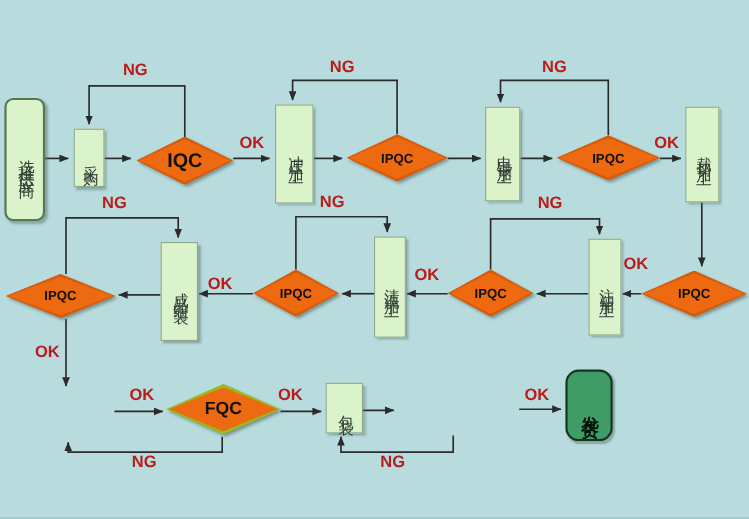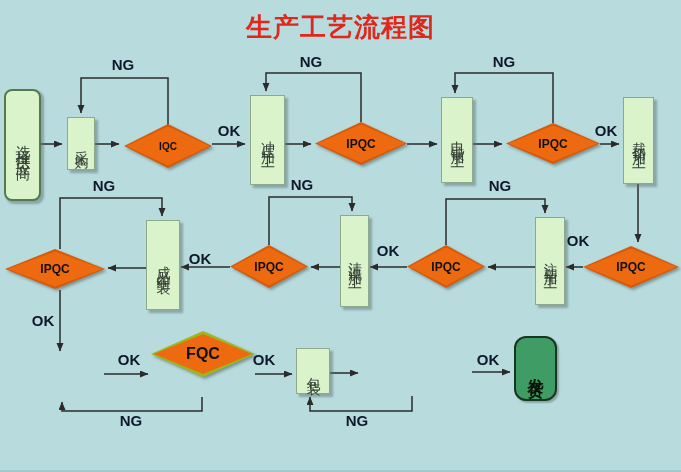--- a/index.html
+++ b/index.html
@@ -39,35 +39,34 @@
   .d-b{position:absolute;inset:0;background:var(--diamond-border,#d85a08);}
   .d-f{position:absolute;inset:2.5px;background:var(--diamond-fill,#ee6a10);}
   .diamond.cream .d-b{background:var(--qc-border,#f2ecc9);}
   .diamond.cream .d-f{inset:3px;}
   .diamond.green .d-b{background:var(--fqc-border,#9aba1b);}
   .diamond.green .d-f{inset:3px;}
   .d-label{
     position:absolute;inset:0;display:flex;align-items:center;justify-content:center;
     font-weight:bold;font-size:12px;color:#101010;
   }
-  .fs14{font-size:10px;} .fs15{font-size:15px;} .fs16{font-size:16px;}
+  .fs14{font-size:18px;} .fs15{font-size:15px;} .fs16{font-size:16px;}
   .elabel{
     position:absolute;transform:translate(-50%,-50%);
-    font-weight:bold;font-size:15px;color:#0f172a;white-space:nowrap;
+    font-weight:bold;font-size:15px;color:#b91c1c;white-space:nowrap;
   }
   svg.edges{position:absolute;left:0;top:0;pointer-events:none;}
   svg.edges path{stroke:var(--arrow,#2b2b2b);stroke-width:1.5;fill:none;}
   svg.edges marker path{fill:var(--arrow,#2b2b2b);stroke:none;}
 </style>
 </head>
 <body>
 
 <div class="stage">
 
-  <div class="title">生产工艺流程图</div>
 
   <svg class="edges" width="681" height="472" viewBox="0 0 681 472">
     <defs>
       <marker id="ah" markerWidth="10" markerHeight="9" refX="8" refY="3.5" orient="auto" markerUnits="userSpaceOnUse">
         <path d="M0,0 L8.5,3.5 L0,7 Z"></path>
       </marker>
     </defs>
     <path d="M37,144 L62,144" marker-end="url(#ah)"></path>
     <path d="M93,144 L119,144" marker-end="url(#ah)"></path>
     <path d="M212,144 L245,144" marker-end="url(#ah)"></path>
@@ -156,21 +155,21 @@
   <div class="diamond" style="left:230px;top:245px;width:78px;height:43px">
     <i class="d-b"></i>
       <i class="d-f"></i>
     <span class="d-label">IPQC</span>
   </div>
   <div class="diamond" style="left:5px;top:249px;width:100px;height:40px">
     <i class="d-b"></i>
       <i class="d-f"></i>
     <span class="d-label">IPQC</span>
   </div>
-  <div class="diamond green" style="left:151px;top:331px;width:104px;height:46px">
+  <div class="diamond green" style="left:151px;top:349px;width:104px;height:46px">
     <i class="d-b"></i>
       <i class="d-f"></i>
     <span class="d-label fs16">FQC</span>
   </div>
 
   <span class="elabel" style="left:123px;top:64px">NG</span>
   <span class="elabel" style="left:311px;top:61px">NG</span>
   <span class="elabel" style="left:504px;top:61px">NG</span>
   <span class="elabel" style="left:500px;top:185px">NG</span>
   <span class="elabel" style="left:302px;top:184px">NG</span>

